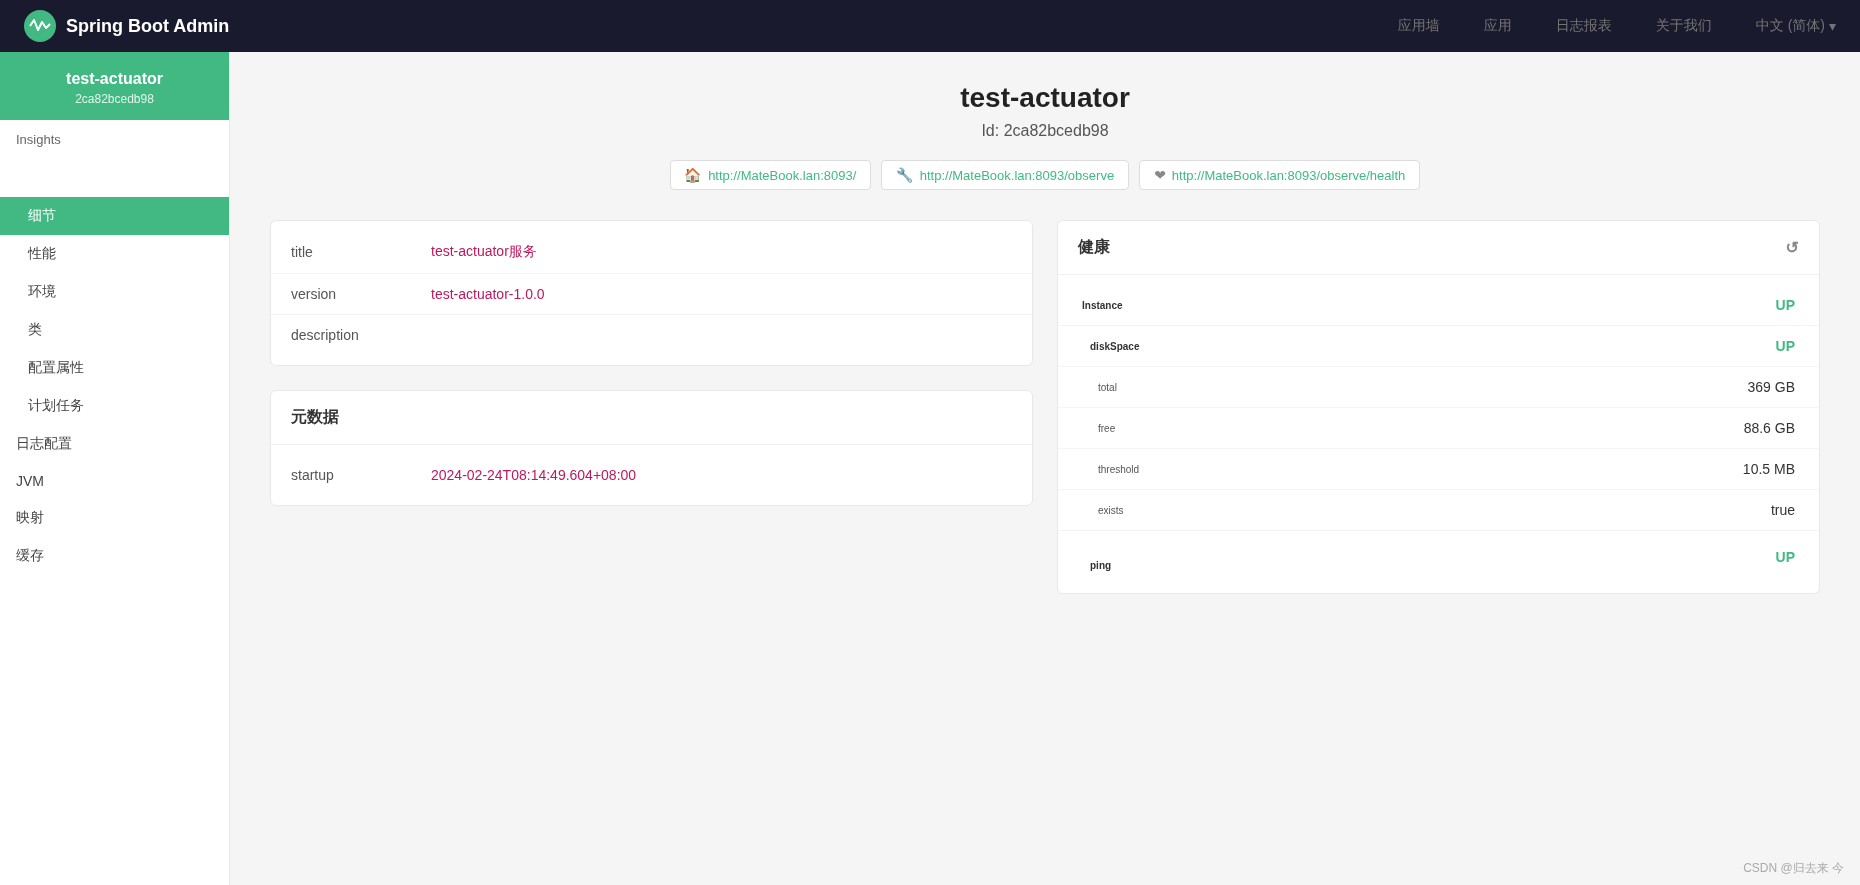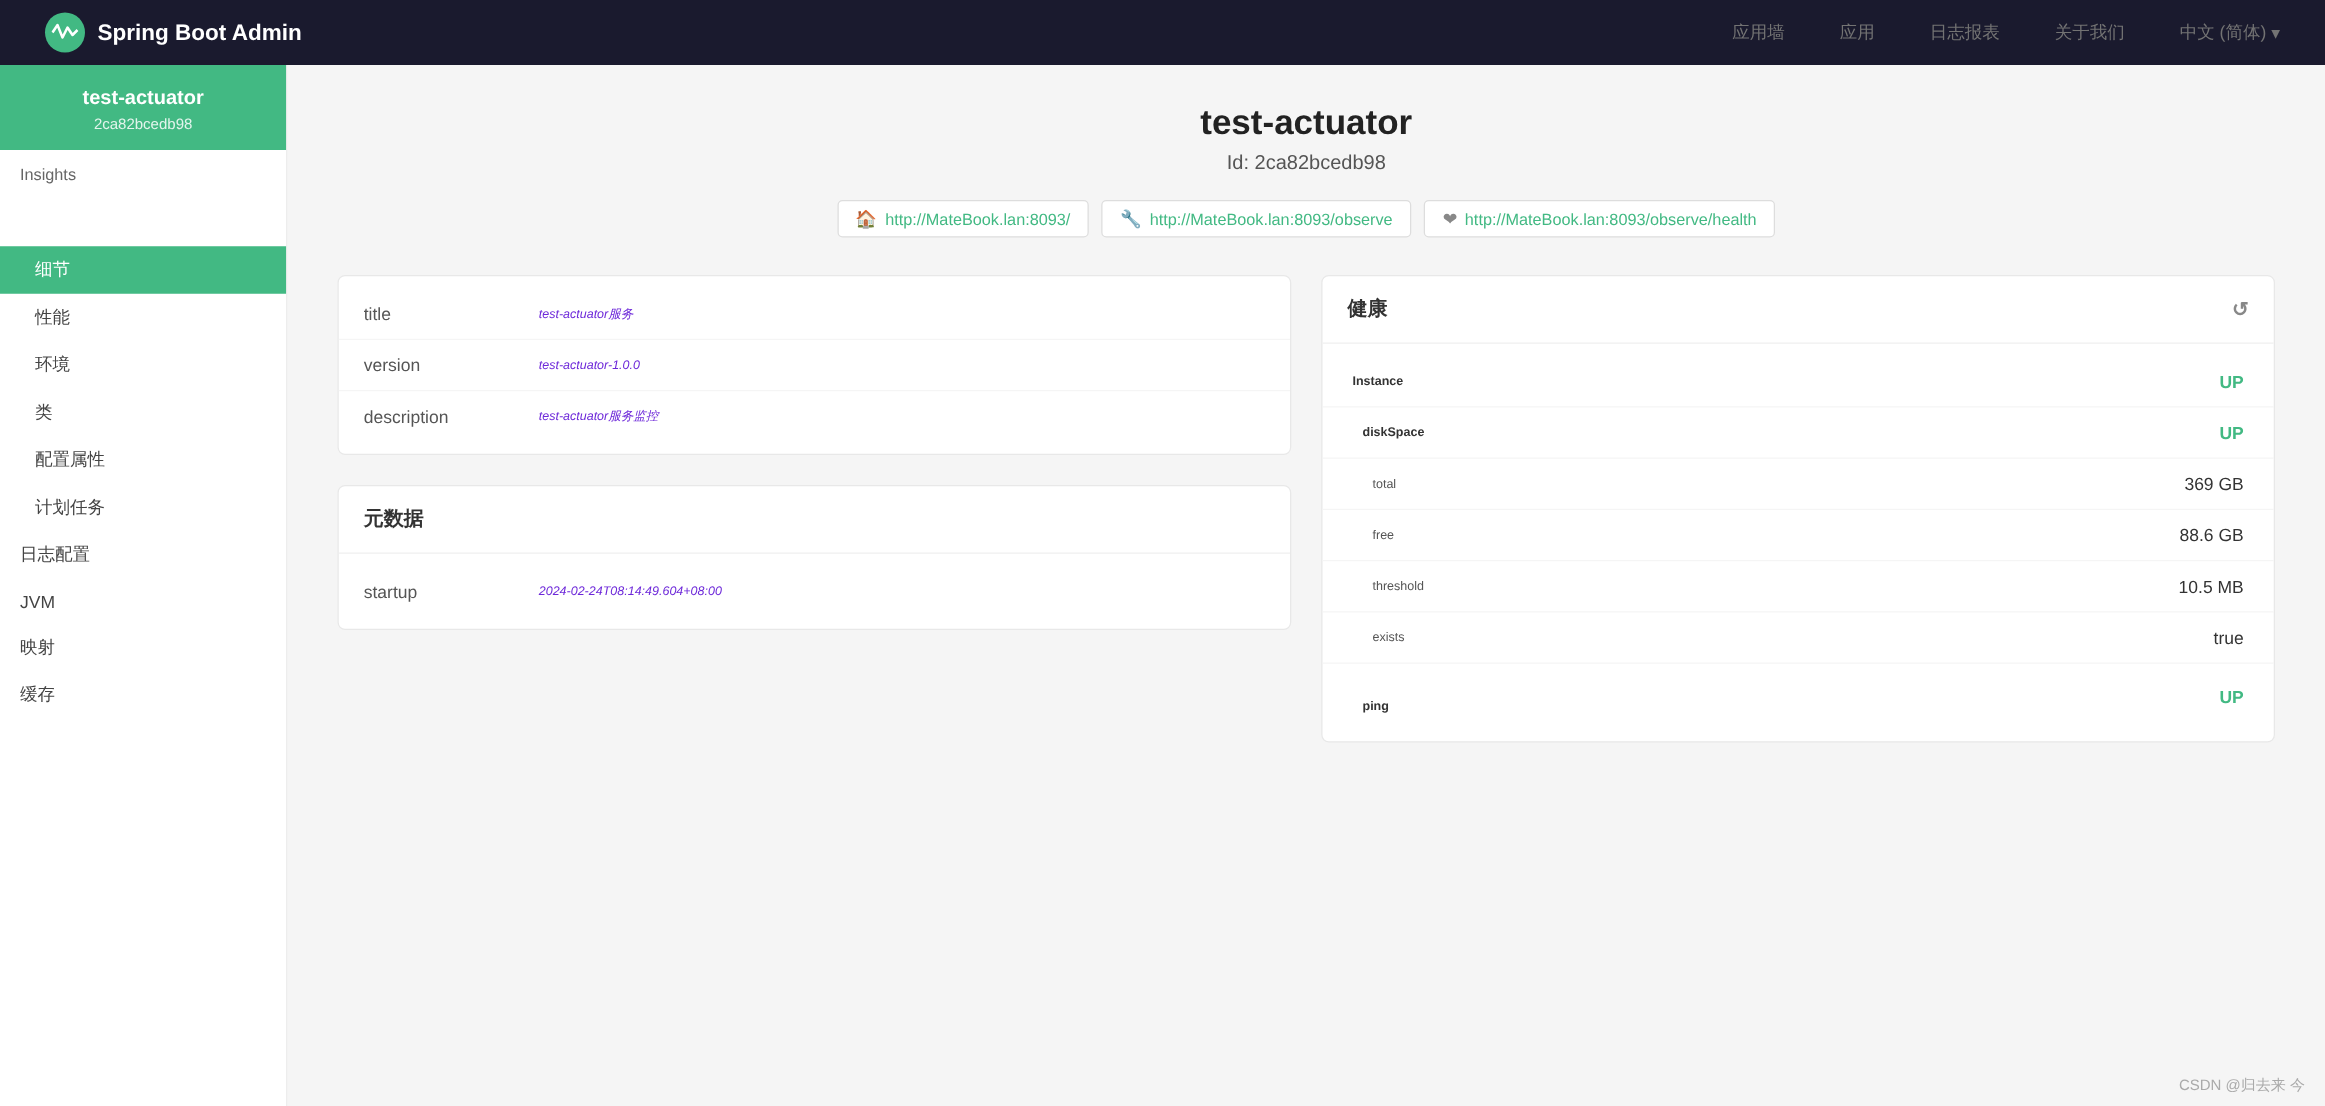--- a/index.html
+++ b/index.html
@@ -4,21 +4,21 @@
   <style>
     * { box-sizing: border-box; margin: 0; padding: 0; }
     body { font-family: 'Microsoft YaHei', Arial, sans-serif; background: #f5f5f5; color: #333; font-size: 14px; }
 
     
     .topnav {
       background: #1a1a2e;
       height: 52px;
       display: flex;
       align-items: center;
-      padding: 0 36px;
+      padding: 0 24px;
       color: #fff;
     }
     .topnav-logo {
       display: flex;
       align-items: center;
       gap: 10px;
       font-size: 18px;
       font-weight: bold;
       color: #fff;
       margin-right: auto;
@@ -181,23 +181,22 @@
       border-bottom: 1px solid #f5f5f5;
     }
     .info-row:last-child { border-bottom: none; }
     .info-key {
       width: 140px;
       color: #555;
       font-size: 14px;
     }
     .info-value {
       flex: 1;
-      color: #6d28d9;
-      font-size: 10px;
-      font-style: italic;
+      color: #be185d;
+      font-size: 14px;
     }
 
     
     .health-row {
       display: flex;
       align-items: center;
       padding: 12px 24px;
       border-bottom: 1px solid #f5f5f5;
     }
     .health-row:last-child { border-bottom: none; }
@@ -307,21 +306,20 @@
             <div class="info-row">
               <span class="info-key">title</span>
               <span class="info-value">test-actuator服务</span>
             </div>
             <div class="info-row">
               <span class="info-key">version</span>
               <span class="info-value">test-actuator-1.0.0</span>
             </div>
             <div class="info-row">
               <span class="info-key">description</span>
-              <span class="info-value">test-actuator服务监控</span>
             </div>
           </div>
         </div>
 
         <div class="card">
           <div class="card-header">
             <span>元数据</span>
           </div>
           <div class="card-body">
             <div class="info-row">

